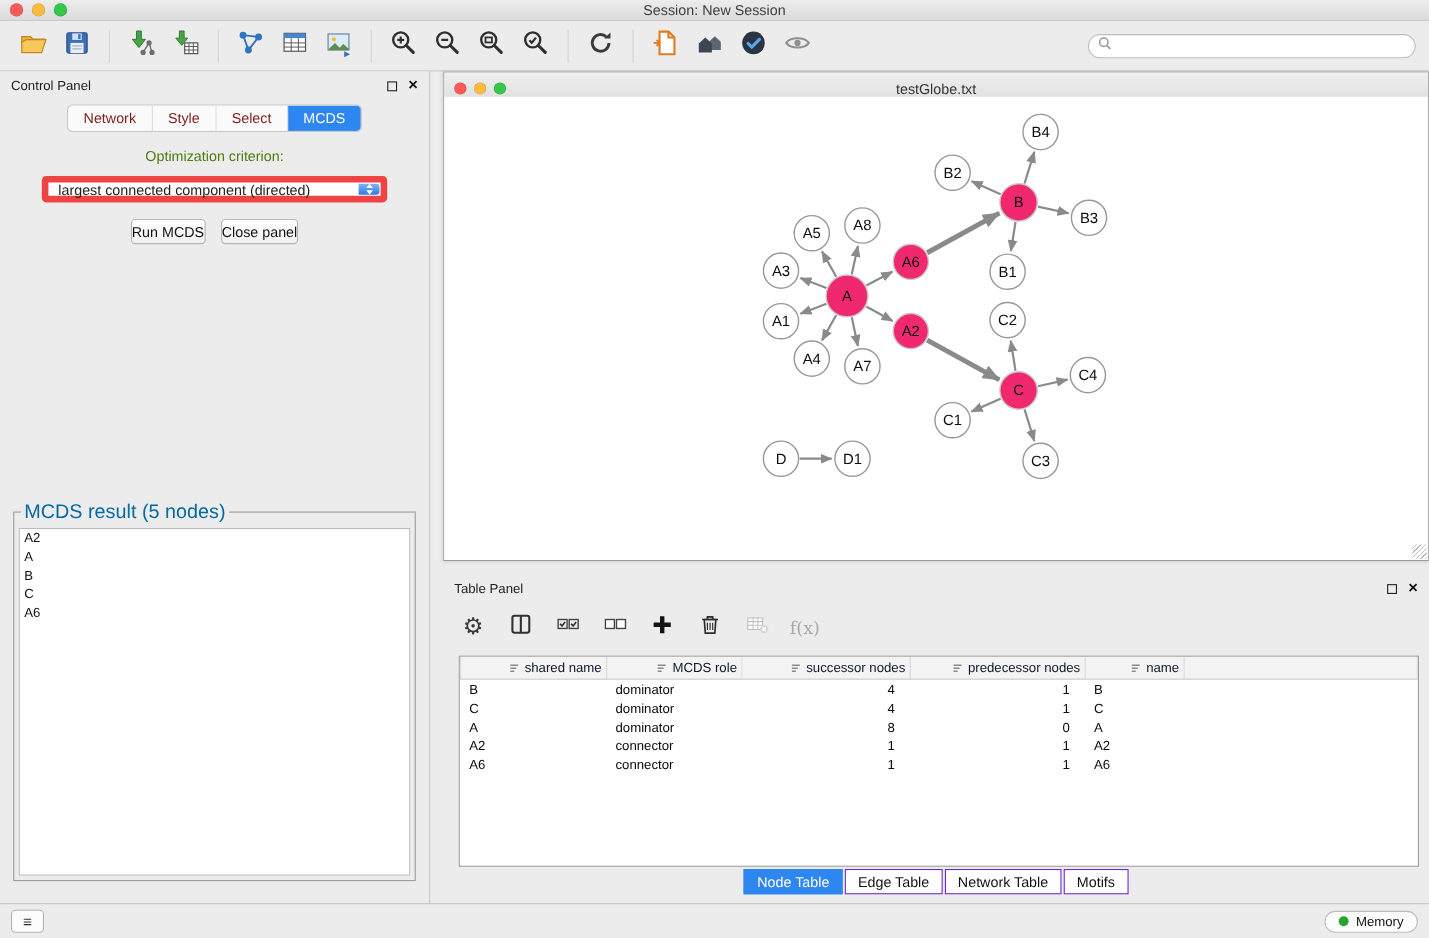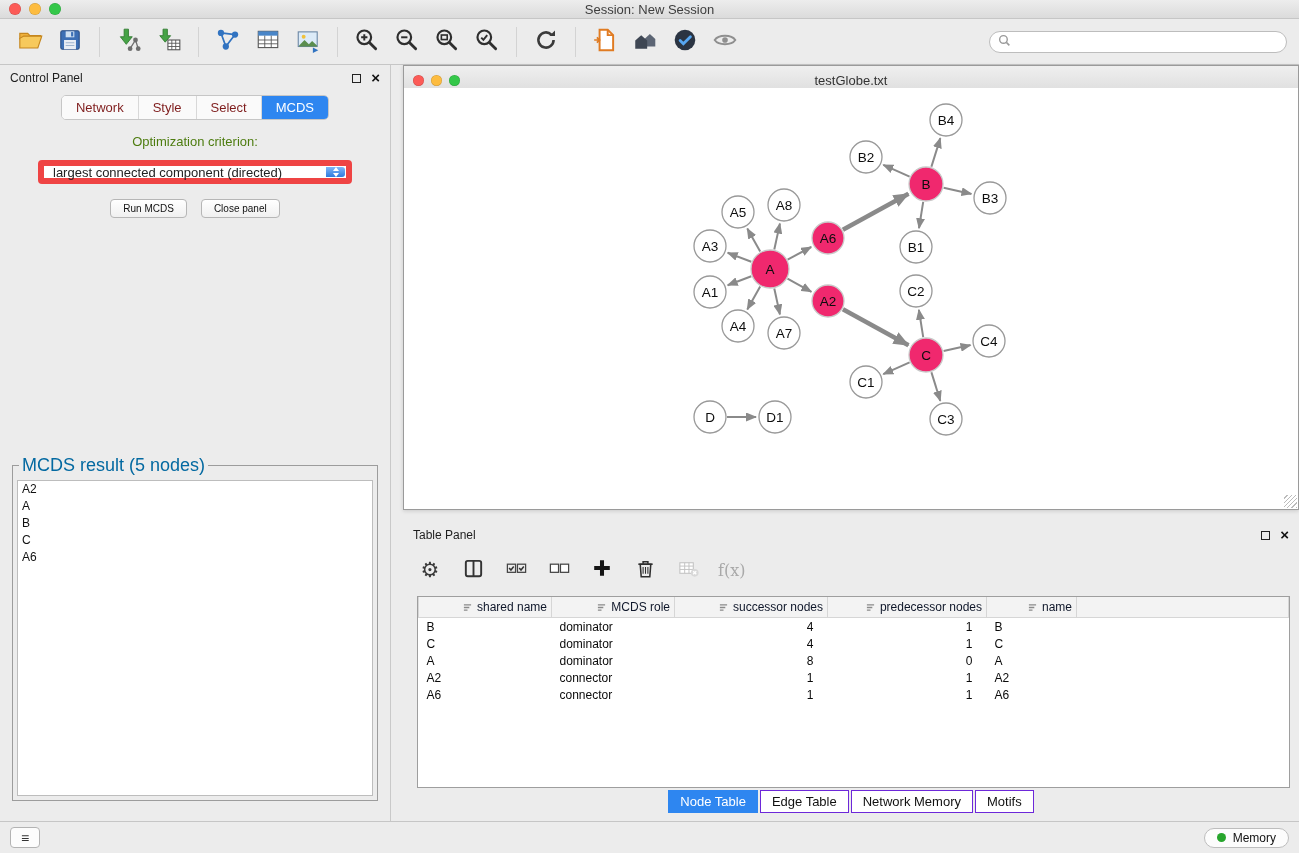--- a/index.html
+++ b/index.html
@@ -30,21 +30,21 @@
   .cp-tabwrap{display:flex;border:1px solid #C6C6C6;border-radius:5px;overflow:hidden;background:#FAFAFA}
   .cp-tab{font-size:13px;padding:4px 14px;color:#7f1d1d;border-right:1px solid #D8D8D8;background:#FAFAFA}
   .cp-tab:last-child{border-right:none}
   .cp-tab.active{background:#2E86F0;color:#fff}
   .opt-label{text-align:center;font-size:13px;margin-top:14px;color:#4d7c0f}
   .dropdown{margin:11px auto 0;width:314px;height:24px;background:#fff;border:6px solid #ef4444;border-radius:4px;display:flex;align-items:center;font-size:13px;padding:0 24px 0 9px;position:relative;white-space:nowrap}
   .dd-stepper{position:absolute;right:1px;top:1px;bottom:1px;width:19px;border-radius:0 3px 3px 0;background:linear-gradient(#7FB5F8,#2F7BDE);display:flex;flex-direction:column;align-items:center;justify-content:center;gap:2px}
   .tri-up{width:0;height:0;border-left:3.5px solid transparent;border-right:3.5px solid transparent;border-bottom:4.5px solid #fff}
   .tri-down{width:0;height:0;border-left:3.5px solid transparent;border-right:3.5px solid transparent;border-top:4.5px solid #fff}
   .btn-row{display:flex;justify-content:center;gap:14px;margin-top:15px}
-  .btn{font-size:10px;padding:3px 12px;background:linear-gradient(#FFFFFF,#F0F0F0);border:1px solid #B6B6B6;border-radius:4px;color:#111}
+  .btn{font-size:13px;padding:3px 0;background:linear-gradient(#FFFFFF,#F0F0F0);border:1px solid #B6B6B6;border-radius:4px;color:#111}
   .result-fieldset{position:absolute;left:12px;right:12px;top:390px;bottom:20px;border:1px solid #9C9C9C;padding:4px}
   .result-fieldset legend{font-size:18px;padding:0 3px;margin-left:2px;color:#0369a1}
   .result-list{background:#fff;border:1px solid #BDBDBD;width:100%;height:100%;overflow:auto;font-size:12px}
   .result-item{padding:1px 4px;line-height:15px;color:#111}
 
   
   .net-window{position:absolute;left:403px;top:65px;width:896px;height:445px;background:#fff;border:1px solid #9A9A9A;box-shadow:0 1px 4px rgba(0,0,0,.15)}
   .net-titlebar{height:30px;background:linear-gradient(#EFEFEF,#DCDCDC);border-bottom:1px solid #B8B8B8;display:flex;align-items:center;position:relative}
   .net-lights{display:flex;gap:7px;margin-left:9px;z-index:2}
   .net-light{width:11px;height:11px;border-radius:50%;box-shadow:inset 0 0 0 .5px rgba(0,0,0,.18)}
@@ -509,21 +509,21 @@
             <td class="num">1</td>
             <td class="txt">A6</td>
             <td></td>
           </tr>
         </tbody>
     </table>
   </div>
   <div class="tp-tabs">
     <div class="tp-tab active">Node Table</div>
     <div class="tp-tab">Edge Table</div>
-    <div class="tp-tab">Network Memory</div>
+    <div class="tp-tab">Network Table</div>
     <div class="tp-tab">Motifs</div>
   </div>
 </div>
 
 <div class="statusbar">
   <div class="list-btn">
       <span>≡</span>
     </div>
   <div class="memory-btn">
     <span class="mem-dot"></span>

